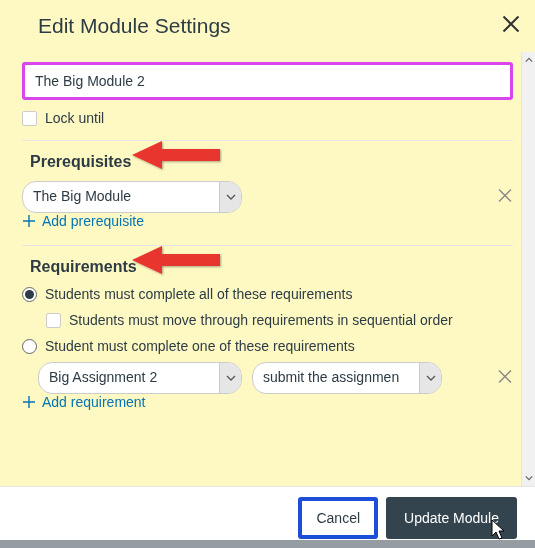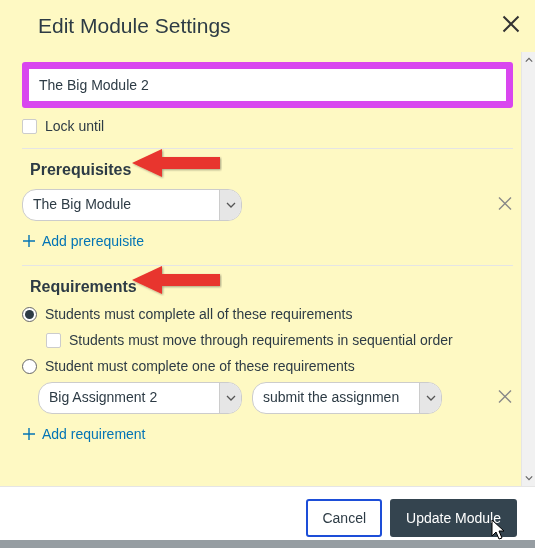--- a/index.html
+++ b/index.html
@@ -43,21 +43,21 @@
   }
   .modal-body {
     padding: 18px 22px 10px 22px;
     height: 438px;
     overflow-y: auto;
     position: relative;
   }
   .text-input {
     width: 100%;
     padding: 8px 10px;
-    border: 7px solid #d946ef;
+    border: 3px solid #d946ef;
     border-radius: 3px;
     font-size: 14px;
     color: #2d3b45;
   }
   .checkbox-row, .radio-row {
     display: flex;
     align-items: center;
     gap: 8px;
     margin-top: 10px;
     font-size: 14px;
@@ -139,21 +139,21 @@
     color: #777;
     cursor: pointer;
   }
   .row-x svg { width: 16px; height: 16px; }
   .add-link {
     display: inline-flex;
     align-items: center;
     gap: 6px;
     color: #0374b5;
     cursor: pointer;
-    margin-top: 12px;
+    margin-top: 0;
     font-size: 14px;
   }
   .add-link svg { width: 14px; height: 14px; }
   .indent { margin-left: 24px; }
   .indent-sub { margin-left: 16px; }
   .modal-footer {
     position: absolute;
     bottom: 0; left: 0; right: 0;
     height: 62px;
     border-top: 1px solid #e5e5e5;
@@ -162,21 +162,21 @@
     justify-content: flex-end;
     align-items: center;
     gap: 8px;
     padding: 0 18px;
   }
   .btn {
     padding: 9px 14px;
     border-radius: 3px;
     font-size: 14px;
     cursor: pointer;
-    border: 2px solid #1d4ed8;
+    border: 4px solid #1d4ed8;
     background: #fff;
     color: #2d3b45;
   }
   .btn.primary {
     background: #34444f;
     border-color: #34444f;
     color: #fff;
   }
   .arrow {
     position: absolute;

